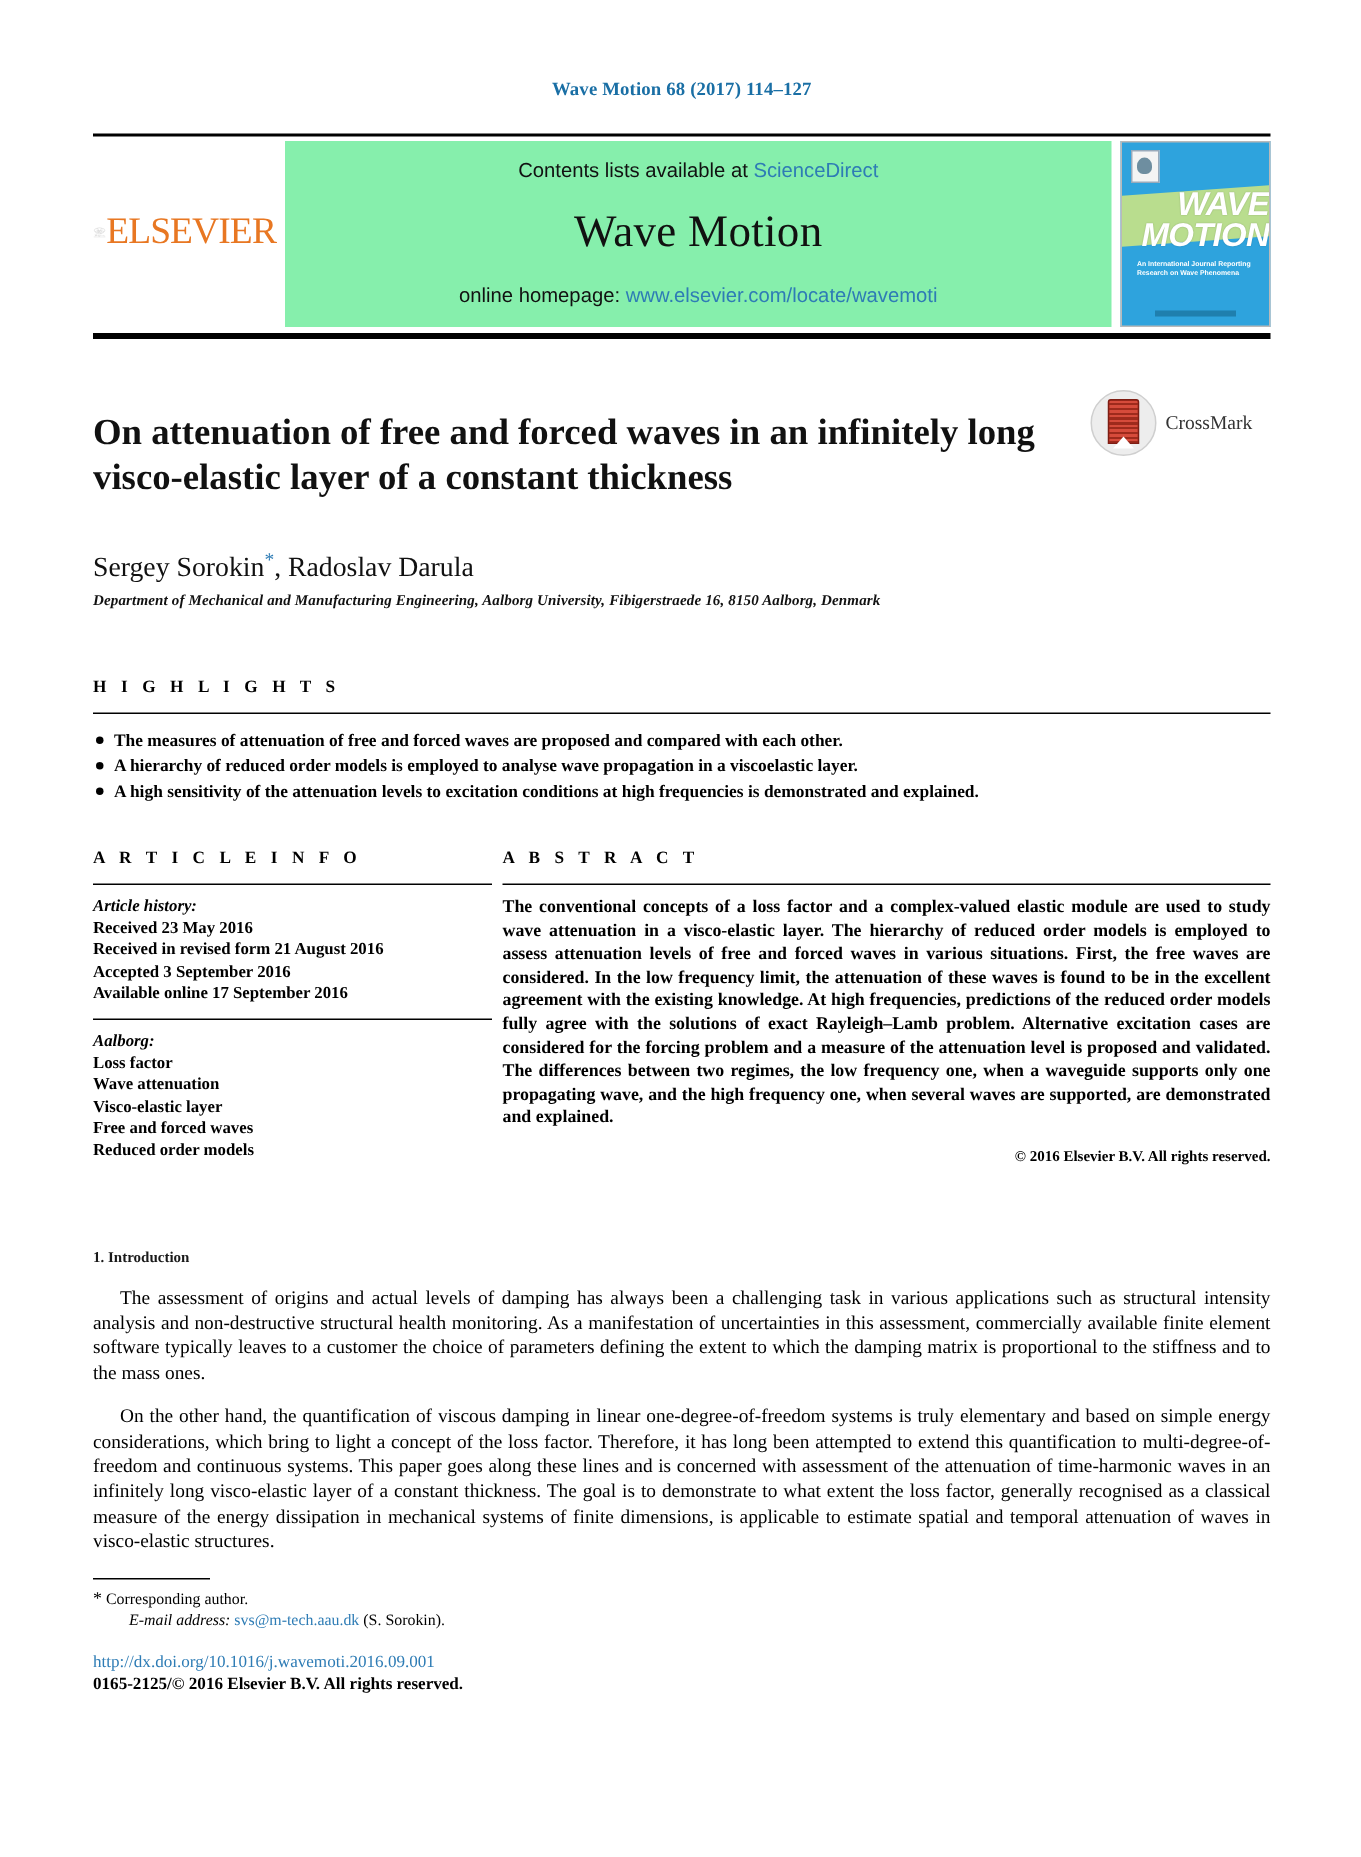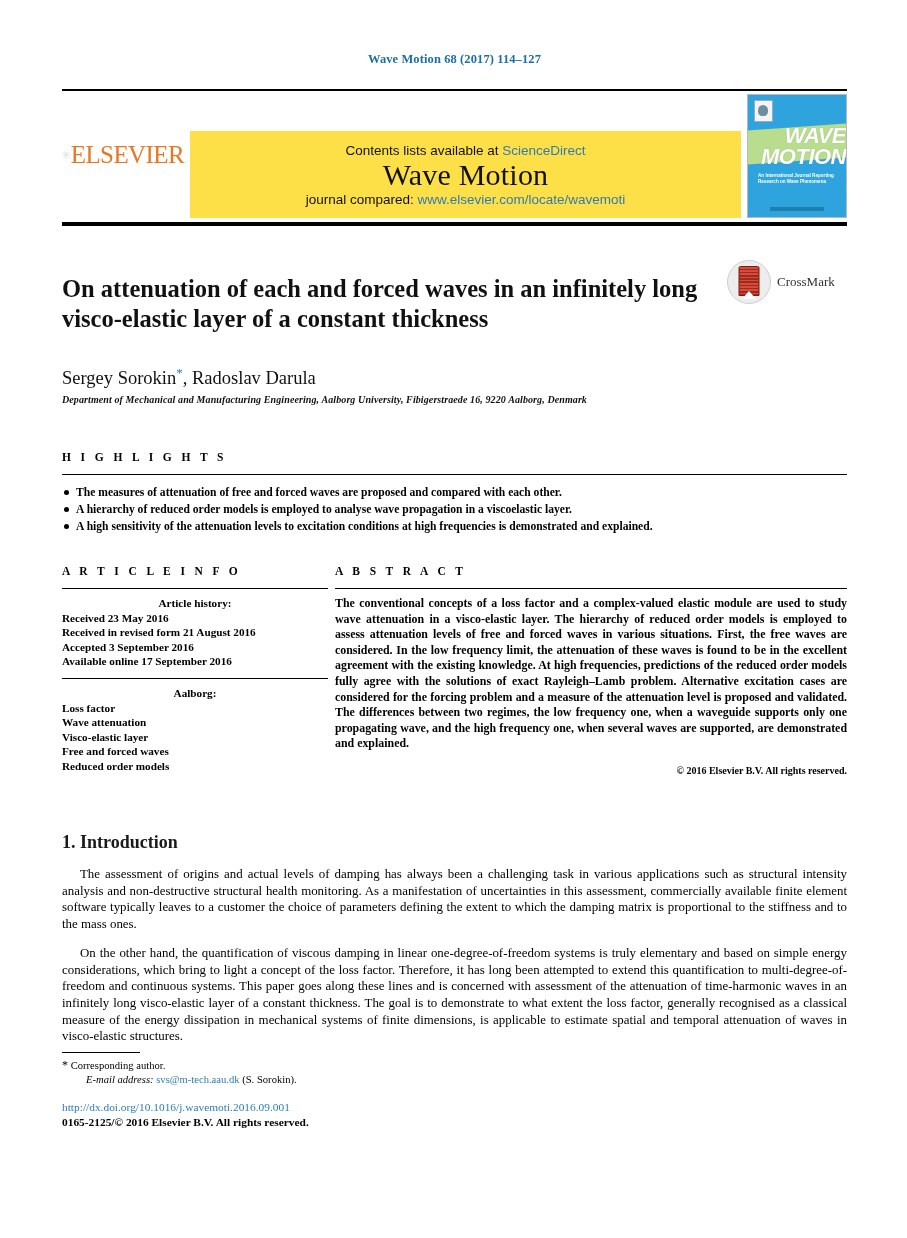--- a/index.html
+++ b/index.html
@@ -64,30 +64,29 @@
   }
   .elsevier-word {
     font-family: "Liberation Serif", serif;
     color: #E87722;
     font-size: 25px;
     letter-spacing: -0.6px;
     line-height: 26px;
   }
   .journal-band {
     flex: 1 1 auto;
-    background: #fde047;
+    background: #86efac;
     margin-left: 6px;
     margin-right: 6px;
     display: flex;
     flex-direction: column;
     justify-content: space-between;
     align-items: center;
     padding: 12px 0 14px 0;
     box-sizing: border-box;
-    margin-top: 37px;
   }
   .contents-line {
     font-family: "Liberation Sans", sans-serif;
     font-size: 13.5px;
     color: #111;
   }
   .contents-line a, .homepage-line a {
     color: #2e7cb5;
     text-decoration: none;
   }
@@ -304,21 +303,21 @@
   }
   .history-block, .keywords-block {
     font-family: "Liberation Serif", serif;
     font-weight: bold;
     font-size: 11.2px;
     line-height: 14.6px;
     color: #000;
     padding-top: 7px;
   }
   .blk-label {
-    text-align: center;
+    font-style: italic;
   }
   .kw-rule {
     border-top: 1.2px solid #000;
     margin-top: 9px;
   }
   .abstract-body {
     font-family: "Liberation Serif", serif;
     font-weight: bold;
     font-size: 11.9px;
     line-height: 15.6px;
@@ -335,21 +334,21 @@
     color: #000;
   }
 
   
   .body-section {
     margin-top: 56px;
   }
   .sec-title {
     font-family: "Liberation Serif", serif;
     font-weight: bold;
-    font-size: 18px;
+    font-size: 10px;
     color: #1a1a1a;
   }
   .para {
     font-family: "Liberation Serif", serif;
     font-size: 12.9px;
     line-height: 16.6px;
     text-align: justify;
     color: #000;
     text-indent: 18px;
     margin-top: 13px;
@@ -439,52 +438,52 @@
         </svg>
         <div class="elsevier-word">ELSEVIER</div>
       </div>
 
       <div class="journal-band">
         <div class="contents-line">
           <span>Contents lists available at </span><a href="#">ScienceDirect</a>
         </div>
         <div class="journal-name">Wave Motion</div>
         <div class="homepage-line">
-          <span>journal compared: </span><a href="#">www.elsevier.com/locate/wavemoti</a>
+          <span>online homepage: </span><a href="#">www.elsevier.com/locate/wavemoti</a>
         </div>
       </div>
 
       <div class="cover">
         <div class="cover-green"></div>
         <div class="cover-elsevier-mark"></div>
         <div class="cover-title">
           <div>WAVE</div>
           <div>MOTION</div>
         </div>
         <div class="cover-sub">An International Journal Reporting Research on Wave Phenomena</div>
         <div class="cover-bottom"></div>
       </div>
     </div>
     <div class="masthead-rule-bottom"></div>
 
     <div class="title-row">
-      <h1 class="paper-title">On attenuation of each and forced waves in an infinitely long visco-elastic layer of a constant thickness</h1>
+      <h1 class="paper-title">On attenuation of free and forced waves in an infinitely long visco-elastic layer of a constant thickness</h1>
       <div class="crossmark">
         <div class="crossmark-badge">
           <div class="crossmark-inner"></div>
           <div class="crossmark-arrow"></div>
         </div>
         <div class="crossmark-label">CrossMark</div>
       </div>
     </div>
 
     <div class="authors">
       <span>Sergey Sorokin</span><sup>*</sup><span>, Radoslav Darula</span>
     </div>
-    <div class="affiliation">Department of Mechanical and Manufacturing Engineering, Aalborg University, Fibigerstraede 16, 9220 Aalborg, Denmark</div>
+    <div class="affiliation">Department of Mechanical and Manufacturing Engineering, Aalborg University, Fibigerstraede 16, 8150 Aalborg, Denmark</div>
 
     <div class="highlights">
       <div class="sec-head">H I G H L I G H T S</div>
       <div class="rule"></div>
       <ul class="hl-list">
         <li>The measures of attenuation of free and forced waves are proposed and compared with each other.</li>
         <li>A hierarchy of reduced order models is employed to analyse wave propagation in a viscoelastic layer.</li>
         <li>A high sensitivity of the attenuation levels to excitation conditions at high frequencies is demonstrated and explained.</li>
       </ul>
     </div>

